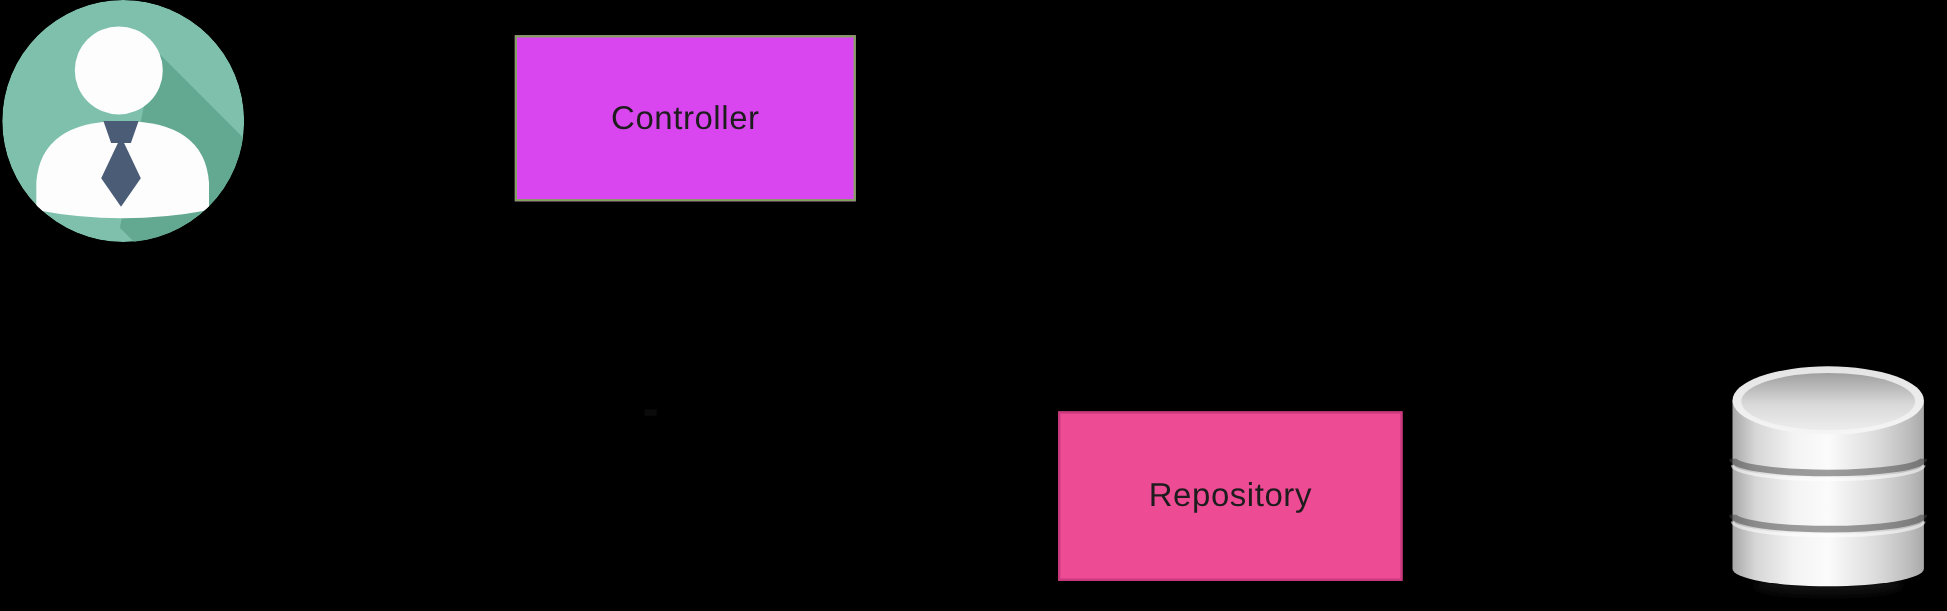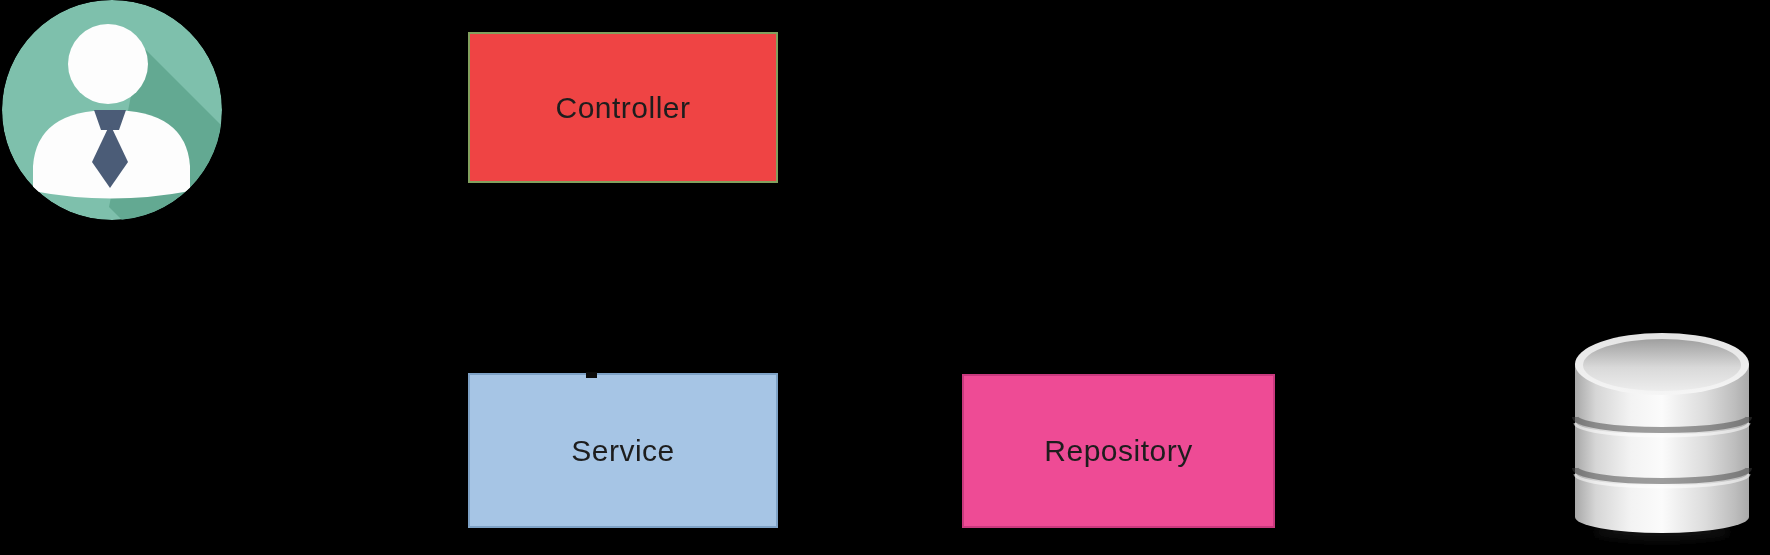--- a/index.html
+++ b/index.html
@@ -37,21 +37,21 @@
     display: flex;
     align-items: center;
     justify-content: center;
     font-size: 30px;
     letter-spacing: 0.5px;
     color: #1d1d1d;
     border: 2px solid transparent;
   }
   .node-controller {
     left: 468px; top: 32px; width: 310px; height: 151px;
-    background: #ef4444;
+    background: #d946ef;
     border-color: #82a05e;
   }
   .node-service {
     left: 468px; top: 373px; width: 310px; height: 155px;
     background: #a6c5e5;
     border-color: #7ea2c6;
   }
   .node-repository {
     left: 962px; top: 374px; width: 313px; height: 154px;
     background: #ee4b95;
@@ -88,23 +88,20 @@
       <path d="M32 194 L32 169 Q36 113 110 113 Q185 113 189 169 L189 194 Q110 209 32 194 Z" fill="#FDFDFD"></path>
       <path d="M93 113 L125 113 L118 133 L100 133 Z" fill="#4B5C77"></path>
       <path d="M109 127 L127 165 L109 191 L91 165 Z" fill="#4B5C77"></path>
     </g>
   </svg>
 
   <div class="node node-controller">
     <span class="node-label">Controller</span>
   </div>
 
-  <div class="node node-service">
-    <span class="node-label">Service</span>
-  </div>
 
   <div class="arrow-tip"></div>
 
   <div class="node node-repository">
     <span class="node-label">Repository</span>
   </div>
 
   <svg class="db-svg" viewBox="0 0 184 225" xmlns="http://www.w3.org/2000/svg">
     <defs>
       <linearGradient id="dbBody" x1="0" y1="0" x2="1" y2="0">

